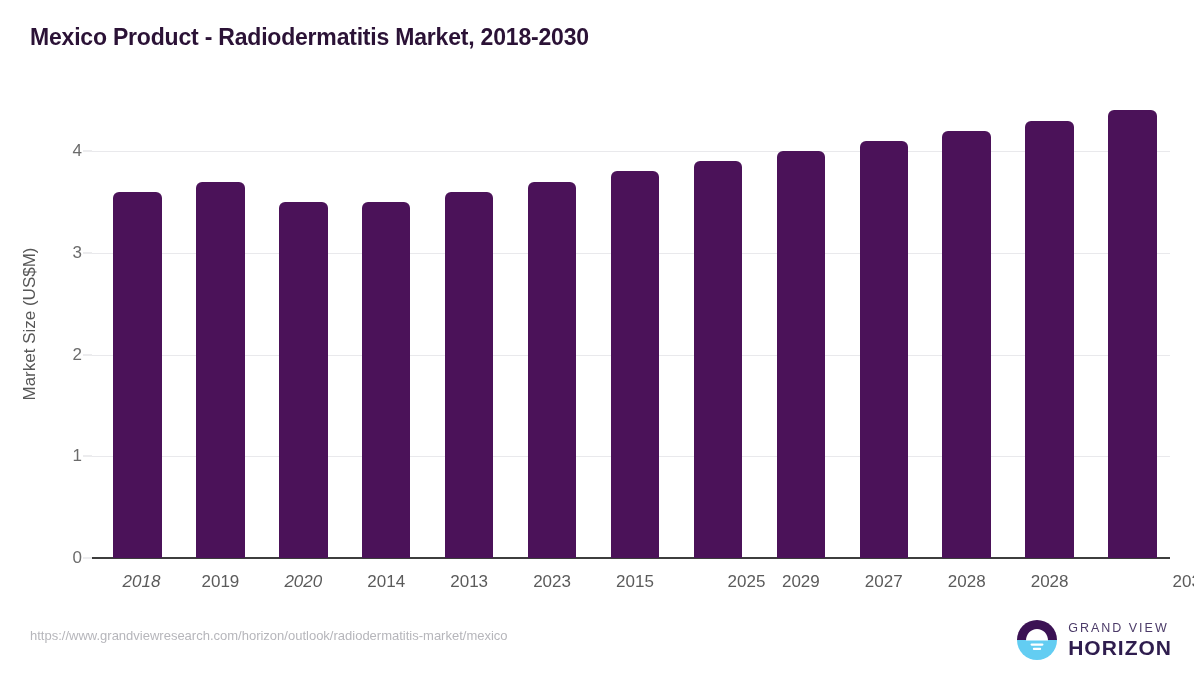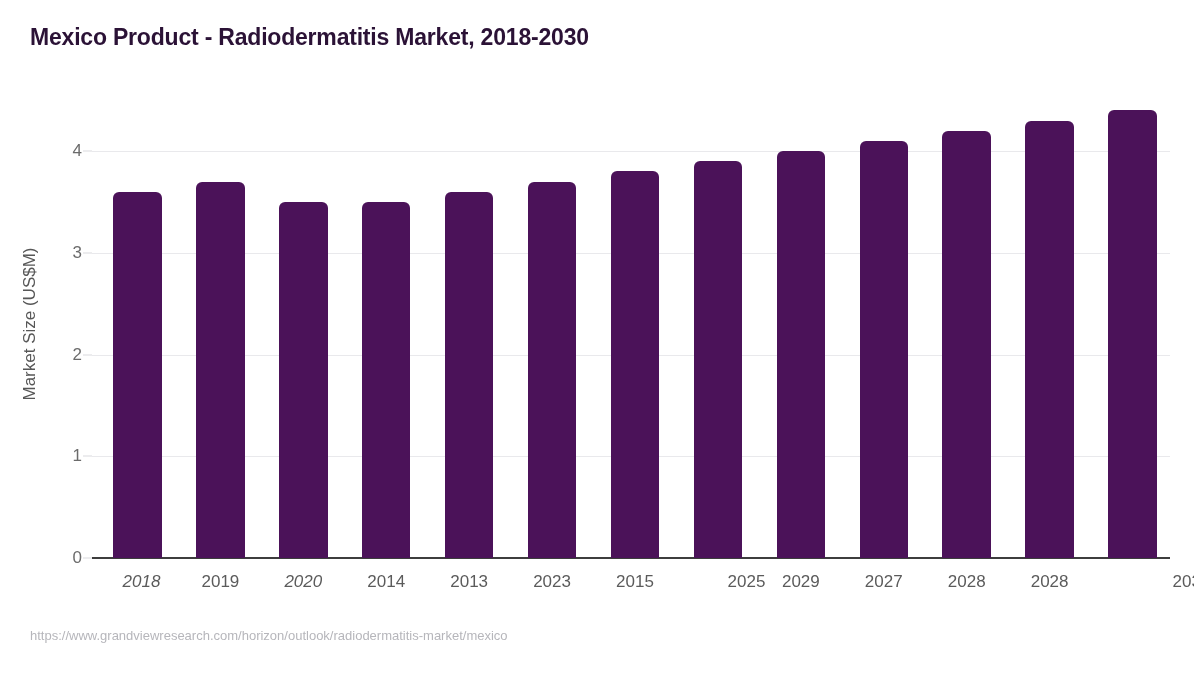--- a/index.html
+++ b/index.html
@@ -236,15 +236,35 @@
         <div class="xtick" style="left: 667.385px; width: 82.9231px;">2029</div>
         <div class="xtick" style="left: 750.308px; width: 82.9231px;">2027</div>
         <div class="xtick" style="left: 833.231px; width: 82.9231px;">2028</div>
         <div class="xtick" style="left: 916.154px; width: 82.9231px;">2028</div>
         <div class="xtick" style="left: 1058px; width: 82.9231px;">2030</div>
       </div>
   </div>
 
   <div class="source-url">https://www.grandviewresearch.com/horizon/outlook/radiodermatitis-market/mexico</div>
 
+  <div class="logo">
+    <svg class="logo-mark" viewBox="0 0 44 44">
+      <defs>
+        <clipPath id="circClip">
+            <circle cx="22" cy="22" r="20"></circle>
+          </clipPath>
+      </defs>
+      <g clip-path="url(#circClip)">
+        <rect x="0" y="0" width="44" height="22" fill="#3b1254"></rect>
+        <rect x="0" y="22" width="44" height="22" fill="#63cdf2"></rect>
+        <path d="M22 11 C 28.2 11 33 16.1 33 22.6 L 11 22.6 C 11 16.1 15.8 11 22 11 Z" fill="#ffffff"></path>
+        <rect x="15.5" y="25.4" width="13" height="2.3" rx="1.15" fill="#ffffff"></rect>
+        <rect x="17.8" y="29.8" width="8.4" height="2.3" rx="1.15" fill="#ffffff"></rect>
+      </g>
+    </svg>
+    <div class="logo-text">
+      <span class="logo-top">GRAND VIEW</span>
+      <span class="logo-bottom">HORIZON</span>
+    </div>
+  </div>
 
   <div class="corner-mask" style="background:transparent; box-shadow:0 0 0 6px #ffffff inset; pointer-events:none;"></div>
 </div>
 
 </body></html>

